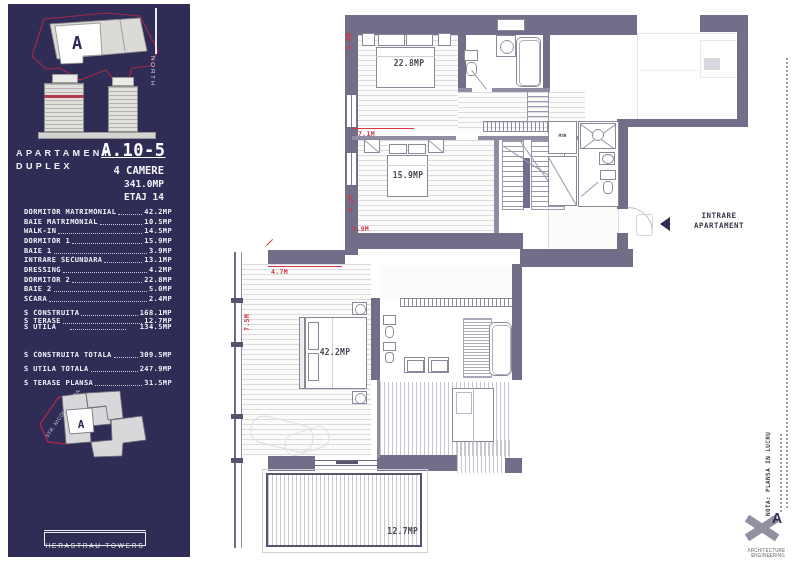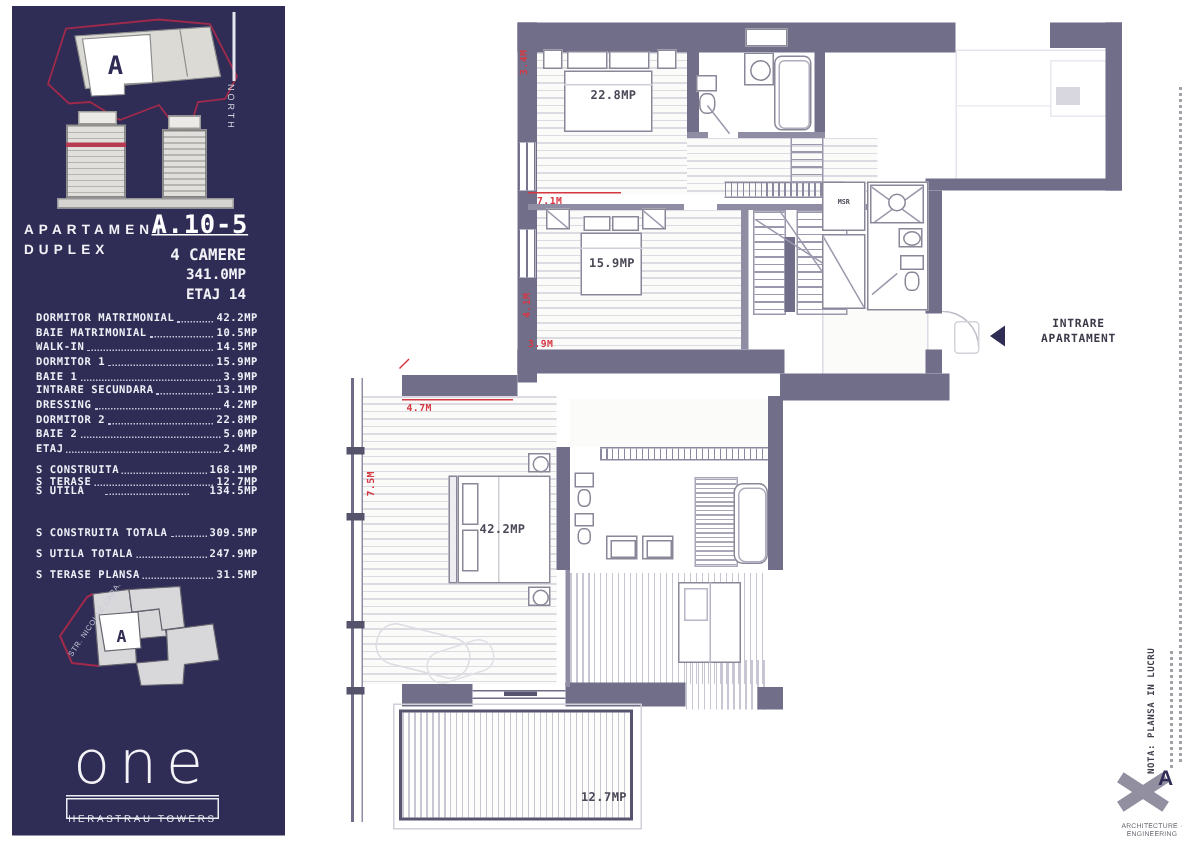--- a/index.html
+++ b/index.html
@@ -281,21 +281,21 @@
         <span>DORMITOR 2</span>
         <span class="rdots"></span>
         <span>22.8MP</span>
       </div>
     <div class="rrow" style="top:281px;">
         <span>BAIE 2</span>
         <span class="rdots"></span>
         <span>5.0MP</span>
       </div>
     <div class="rrow" style="top:291px;">
-        <span>ETAJ</span>
+        <span>SCARA</span>
         <span class="rdots"></span>
         <span>2.4MP</span>
       </div>
     <div class="rrow" style="top:305px;">
         <span>S CONSTRUITA</span>
         <span class="rdots"></span>
         <span>168.1MP</span>
       </div>
     <div class="rrow" style="top:319px;gap:12px;">
         <span>S UTILA</span>
@@ -326,20 +326,19 @@
     <svg style="position:absolute;left:20px;top:386px;" width="135" height="72" viewBox="0 0 135 72">
       <polyline points="34,6 30,8 12,34 20,52 38,54" fill="none" stroke="#a02a4b" stroke-width="1.4"></polyline>
       <polygon points="34,6 58,3 60,18 80,16 83,34 62,36 63,52 38,54" fill="#d8d7da" stroke="#66646f" stroke-width="0.8"></polygon>
       <polygon points="58,3 92,1 95,28 80,30 78,16 60,18" fill="#d8d7da" stroke="#66646f" stroke-width="0.8"></polygon>
       <polygon points="83,30 114,26 118,50 95,53 94,66 66,67 63,52 84,50" fill="#d8d7da" stroke="#66646f" stroke-width="0.8"></polygon>
       <polygon points="38,20 64,18 66,42 42,44" fill="#ffffff" stroke="#66646f" stroke-width="0.8"></polygon>
       <text x="53" y="38" font-size="11" font-weight="bold" fill="#2f2c55" font-family="DejaVu Sans Mono, monospace" text-anchor="middle">A</text>
       <text transform="rotate(-56 20 48)" x="20" y="48" font-size="5" fill="#c9cbda" font-family="Liberation Sans, sans-serif" letter-spacing="0.4">STR. NICOLAE CARAMFIL</text>
     </svg>
 
-    <div class="abs" style="left:22px;top:482px;width:130px;text-align:center;font:200 40px 'DejaVu Sans',sans-serif;letter-spacing:6px;color:#f4f4f8;">one</div>
     <div class="abs" style="left:36px;top:526px;width:102px;height:1px;background:#eceef4;"></div>
     <div class="abs" style="left:36px;top:528px;width:102px;height:14px;border:1px solid #eceef4;box-sizing:border-box;text-align:center;">
       <span style="font:6.5px 'Liberation Sans',sans-serif;letter-spacing:1.8px;color:#eceef4;line-height:12px;">HERASTRAU TOWERS</span>
     </div>
   </div>
 
 </div>
 
 </body></html>

